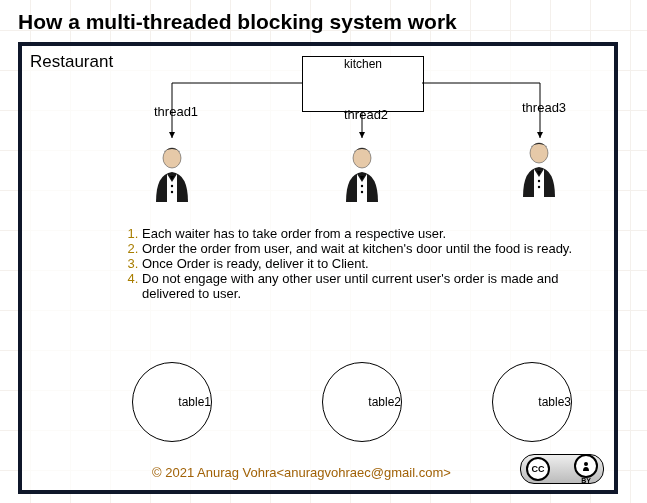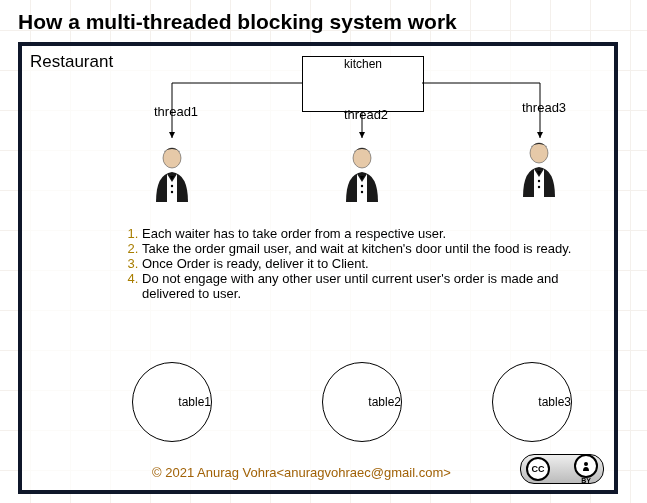--- a/index.html
+++ b/index.html
@@ -178,21 +178,21 @@
     <path d="M6 56 Q6 28 22 26 Q38 28 38 56 Z" fill="#1a1a1a"></path>
     <path d="M17 28 L22 36 L27 28 L27 56 L17 56 Z" fill="#fff"></path>
     <path d="M20 30 L22 34 L24 30 Z" fill="#000"></path>
     <circle cx="22" cy="40" r="1.2" fill="#000"></circle>
     <circle cx="22" cy="46" r="1.2" fill="#000"></circle>
   </svg>
 
   <div class="job">
     <ol>
       <li><span>Each waiter has to take order from a respective user.</span></li>
-      <li><span>Take the order gmail user, and wait at kitchen's door until the food is ready.</span></li>
+      <li><span>Order the order from user, and wait at kitchen's door until the food is ready.</span></li>
       <li><span>Once Order is ready, deliver it to Client.</span></li>
       <li><span>Do not engage with any other user until current user's order is made and delivered to user.</span></li>
     </ol>
   </div>
 
   <div class="table-circle" style="top:316px;left:110px">
     <span>table1</span>
   </div>
   <div class="table-circle" style="top:316px;left:300px">
     <span>table2</span>

